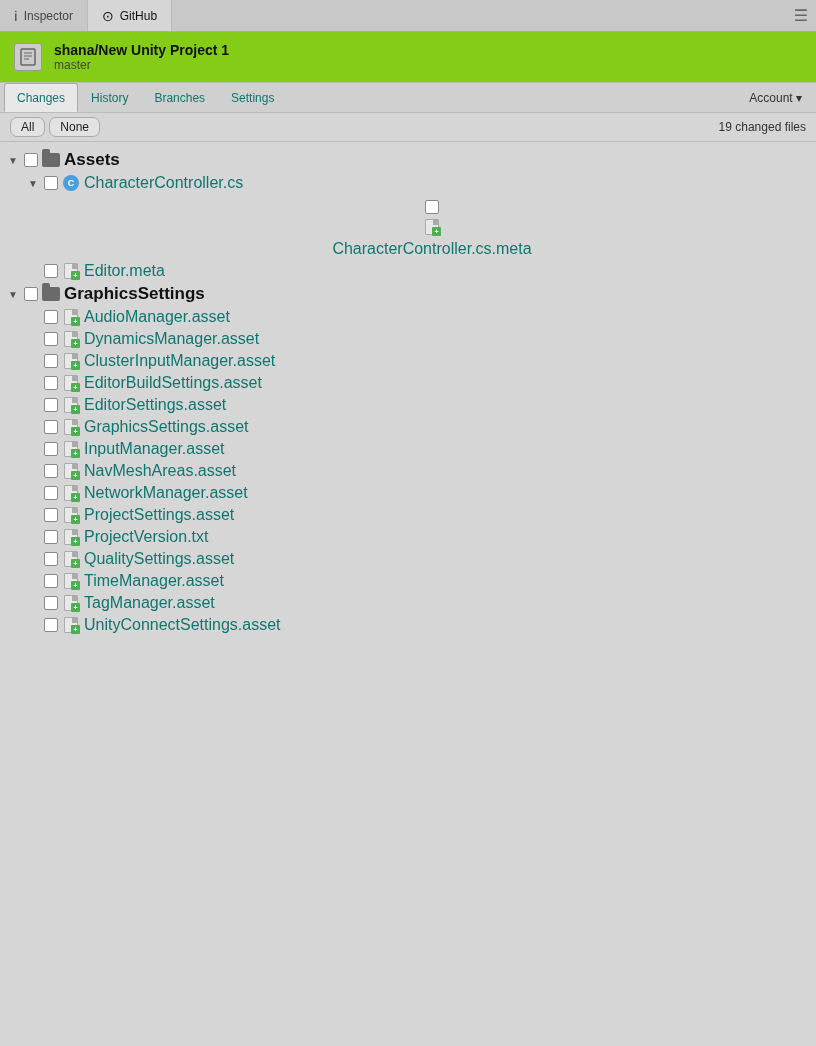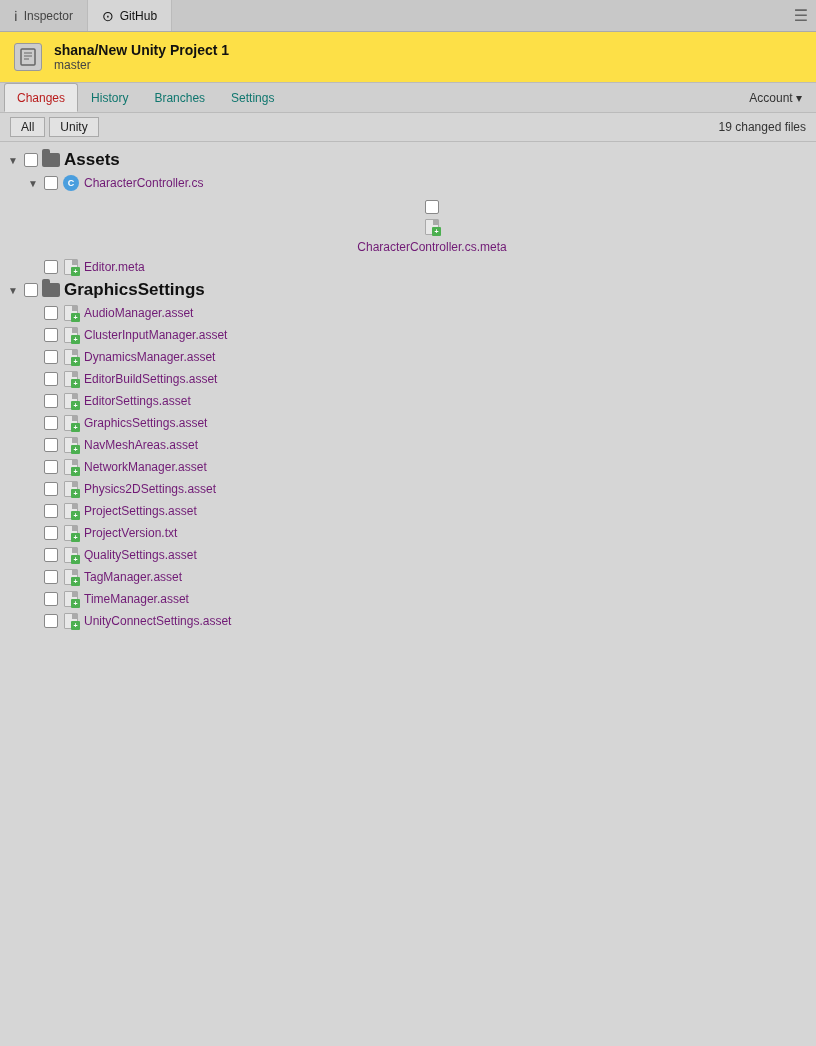--- a/index.html
+++ b/index.html
@@ -45,21 +45,21 @@
       font-size: 16px;
       color: #666;
       cursor: pointer;
     }
 
     
     .repo-header {
       display: flex;
       align-items: center;
       padding: 10px 14px;
-      background: #fde047;
+      background: #84cc16;
       border-bottom: 1px solid #bbb;
       gap: 12px;
     }
     .repo-icon {
       width: 28px;
       height: 28px;
       border: 1px solid #999;
       border-radius: 3px;
       display: flex;
       align-items: center;
@@ -99,21 +99,21 @@
       border: 1px solid transparent;
       border-radius: 3px 3px 0 0;
       height: 100%;
       display: flex;
       align-items: center;
     }
     .nav-tab.active {
       background: #e8e8e8;
       border-color: #aaa;
       border-bottom-color: #e8e8e8;
-      color: #b91c1c;
+      color: #0f766e;
     }
     .nav-account {
       margin-left: auto;
       padding: 4px 10px;
       font-size: 12px;
       color: #333;
       cursor: pointer;
     }
 
     
@@ -123,21 +123,21 @@
       padding: 4px 10px;
       background: #d6d6d6;
       border-bottom: 1px solid #bbb;
       gap: 4px;
     }
     .toolbar-btn {
       padding: 2px 10px;
       font-size: 12px;
       background: #e2e2e2;
       border: 1px solid #aaa;
-      border-radius: 0;
+      border-radius: 7px;
       cursor: pointer;
       color: #222;
     }
     .changed-files-count {
       margin-left: auto;
       font-size: 12px;
       color: #333;
     }
 
     
@@ -245,22 +245,22 @@
       border-radius: 50%;
       display: flex;
       align-items: center;
       justify-content: center;
       font-size: 9px;
       color: white;
       font-weight: bold;
     }
 
     .file-name {
-      font-size: 12px;
-      color: #701a75;
+      font-size: 16px;
+      color: #0f766e;
       user-select: none;
     }
     .folder-name {
       font-size: 17px;
       font-weight: bold;
       color: #111;
     }
 
     
     .scroll-area {
@@ -309,21 +309,21 @@
     <span>Branches</span>
   </div>
   <div class="nav-tab">
     <span>Settings</span>
   </div>
   <div class="nav-account">Account ▾</div>
 </div>
 
 <div class="toolbar">
   <button class="toolbar-btn">All</button>
-  <button class="toolbar-btn">Unity</button>
+  <button class="toolbar-btn">None</button>
   <span class="changed-files-count">19 changed files</span>
 </div>
 
 <div class="file-tree scroll-area" id="file-tree">
 <div class="tree-item indent-0">
       <span class="chevron">▼</span>
       <div class="checkbox"></div>
       <div class="file-icon">
         <div class="folder-icon-shape"></div>
       </div>
@@ -376,40 +376,40 @@
       <span class="file-name">AudioManager.asset</span>
     </div>
     <div class="tree-item indent-1">
       <span class="chevron"></span>
       <div class="checkbox"></div>
       <div class="file-icon">
         <div class="file-doc-icon">
           <div class="green-badge">+</div>
         </div>
       </div>
+      <span class="file-name">DynamicsManager.asset</span>
+    </div>
+    <div class="tree-item indent-1">
+      <span class="chevron"></span>
+      <div class="checkbox"></div>
+      <div class="file-icon">
+        <div class="file-doc-icon">
+          <div class="green-badge">+</div>
+        </div>
+      </div>
       <span class="file-name">ClusterInputManager.asset</span>
     </div>
     <div class="tree-item indent-1">
       <span class="chevron"></span>
       <div class="checkbox"></div>
       <div class="file-icon">
         <div class="file-doc-icon">
           <div class="green-badge">+</div>
         </div>
       </div>
-      <span class="file-name">DynamicsManager.asset</span>
-    </div>
-    <div class="tree-item indent-1">
-      <span class="chevron"></span>
-      <div class="checkbox"></div>
-      <div class="file-icon">
-        <div class="file-doc-icon">
-          <div class="green-badge">+</div>
-        </div>
-      </div>
       <span class="file-name">EditorBuildSettings.asset</span>
     </div>
     <div class="tree-item indent-1">
       <span class="chevron"></span>
       <div class="checkbox"></div>
       <div class="file-icon">
         <div class="file-doc-icon">
           <div class="green-badge">+</div>
         </div>
       </div>
@@ -426,50 +426,50 @@
       <span class="file-name">GraphicsSettings.asset</span>
     </div>
     <div class="tree-item indent-1">
       <span class="chevron"></span>
       <div class="checkbox"></div>
       <div class="file-icon">
         <div class="file-doc-icon">
           <div class="green-badge">+</div>
         </div>
       </div>
+      <span class="file-name">InputManager.asset</span>
+    </div>
+    <div class="tree-item indent-1">
+      <span class="chevron"></span>
+      <div class="checkbox"></div>
+      <div class="file-icon">
+        <div class="file-doc-icon">
+          <div class="green-badge">+</div>
+        </div>
+      </div>
       <span class="file-name">NavMeshAreas.asset</span>
     </div>
     <div class="tree-item indent-1">
       <span class="chevron"></span>
       <div class="checkbox"></div>
       <div class="file-icon">
         <div class="file-doc-icon">
           <div class="green-badge">+</div>
         </div>
       </div>
       <span class="file-name">NetworkManager.asset</span>
     </div>
     <div class="tree-item indent-1">
       <span class="chevron"></span>
       <div class="checkbox"></div>
       <div class="file-icon">
         <div class="file-doc-icon">
           <div class="green-badge">+</div>
         </div>
       </div>
-      <span class="file-name">Physics2DSettings.asset</span>
-    </div>
-    <div class="tree-item indent-1">
-      <span class="chevron"></span>
-      <div class="checkbox"></div>
-      <div class="file-icon">
-        <div class="file-doc-icon">
-          <div class="green-badge">+</div>
-        </div>
-      </div>
       <span class="file-name">ProjectSettings.asset</span>
     </div>
     <div class="tree-item indent-1">
       <span class="chevron"></span>
       <div class="checkbox"></div>
       <div class="file-icon">
         <div class="file-doc-icon">
           <div class="green-badge">+</div>
         </div>
       </div>
@@ -486,35 +486,35 @@
       <span class="file-name">QualitySettings.asset</span>
     </div>
     <div class="tree-item indent-1">
       <span class="chevron"></span>
       <div class="checkbox"></div>
       <div class="file-icon">
         <div class="file-doc-icon">
           <div class="green-badge">+</div>
         </div>
       </div>
+      <span class="file-name">TimeManager.asset</span>
+    </div>
+    <div class="tree-item indent-1">
+      <span class="chevron"></span>
+      <div class="checkbox"></div>
+      <div class="file-icon">
+        <div class="file-doc-icon">
+          <div class="green-badge">+</div>
+        </div>
+      </div>
       <span class="file-name">TagManager.asset</span>
     </div>
     <div class="tree-item indent-1">
       <span class="chevron"></span>
       <div class="checkbox"></div>
       <div class="file-icon">
         <div class="file-doc-icon">
           <div class="green-badge">+</div>
         </div>
       </div>
-      <span class="file-name">TimeManager.asset</span>
-    </div>
-    <div class="tree-item indent-1">
-      <span class="chevron"></span>
-      <div class="checkbox"></div>
-      <div class="file-icon">
-        <div class="file-doc-icon">
-          <div class="green-badge">+</div>
-        </div>
-      </div>
       <span class="file-name">UnityConnectSettings.asset</span>
     </div>
   </div>
 
 </body></html>

